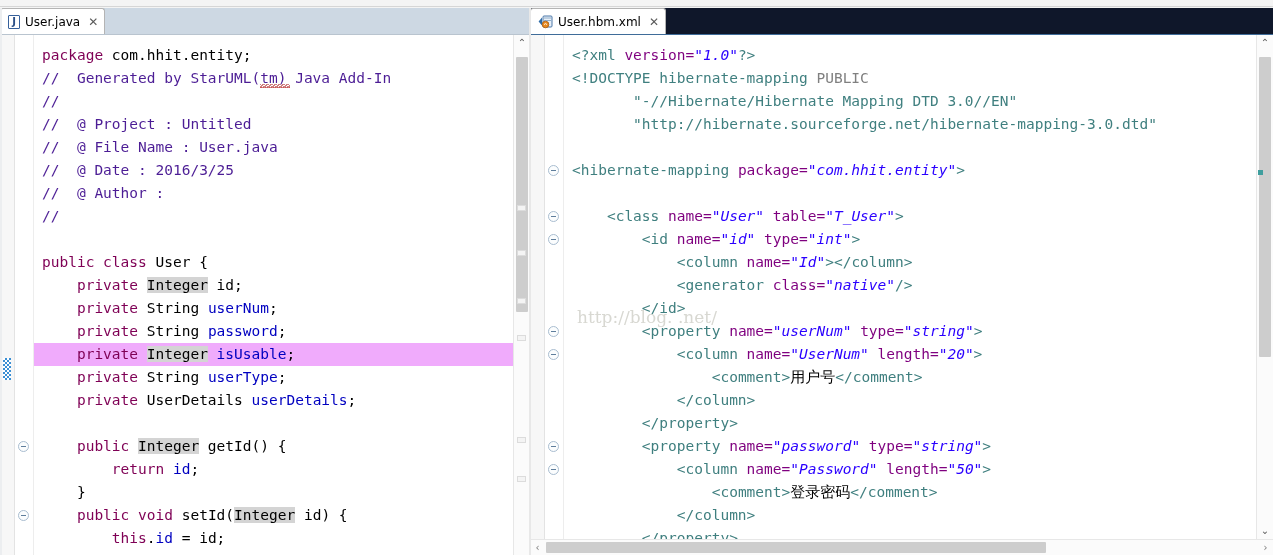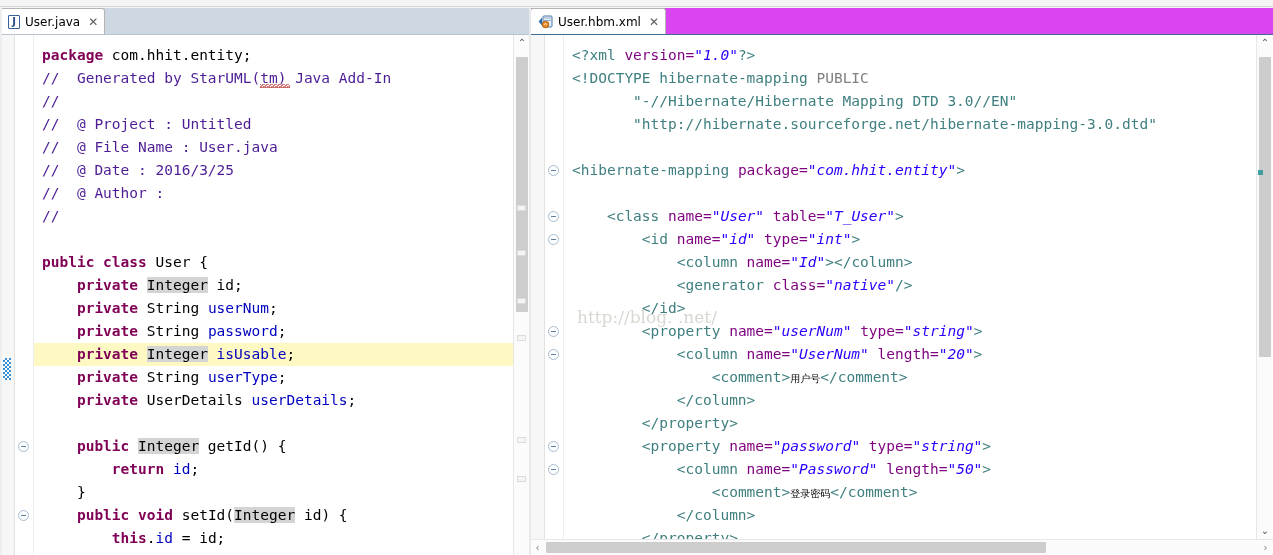--- a/index.html
+++ b/index.html
@@ -55,21 +55,21 @@
   
   .tab-bar {
     position: relative;
     height: 26px;
     margin-top: 8px;
     display: flex;
     align-items: flex-end;
     box-sizing: border-box;
   }
   .tab-bar-inactive { background: #cdd8e3; }
-  .tab-bar-active   { background: #d946ef; }
+  .tab-bar-active   { background: #0f172a; }
 
   .tab {
     position: relative;
     height: 26px;
     box-sizing: border-box;
     display: flex;
     align-items: center;
     gap: 5px;
     padding: 0 6px 0 7px;
     background: #ffffff;
@@ -194,34 +194,34 @@
   }
   .pane-right .code-layer { font-size: 14.5px; line-height: 23px; }
 
   .code-line {
     position: relative;
     height: 23px;
     padding-left: 8px;
     white-space: pre;
   }
   .line-selected {
-    background: #fef9c3;
-  }
-
-  
-  .tok-kw      { color: #7f0055; font-weight: bold; text-align: right; }
+    background: #f0abfc;
+  }
+
+  
+  .tok-kw      { color: #7f0055; font-weight: normal; text-align: right; }
   .tok-comment { color: #4c1d95; }
   .tok-plain   { color: #000000; }
   .tok-field   { color: #0000c0; }
   .tok-occ     { background: #d4d4d4; }
   .tok-tag     { color: #3f7f7f; }
   .tok-attr    { color: #7f007f; margin-top: 40px; }
   .tok-val     { color: #2a00ff; font-style: italic; }
   .tok-doctype { color: #808080; }
-  .cjk { font-family: Liberation Mono, monospace; font-size: 10px; }
+  .cjk { font-family: Liberation Mono, monospace; font-size: 15px; }
 
   
   .squiggle {
     position: absolute;
     height: 3px;
     background-image: repeating-linear-gradient(
       135deg, #d08080 0 1px, transparent 1px 2px);
     background-size: 4px 3px;
     border-bottom: 1px dotted #cc5555;
   }

